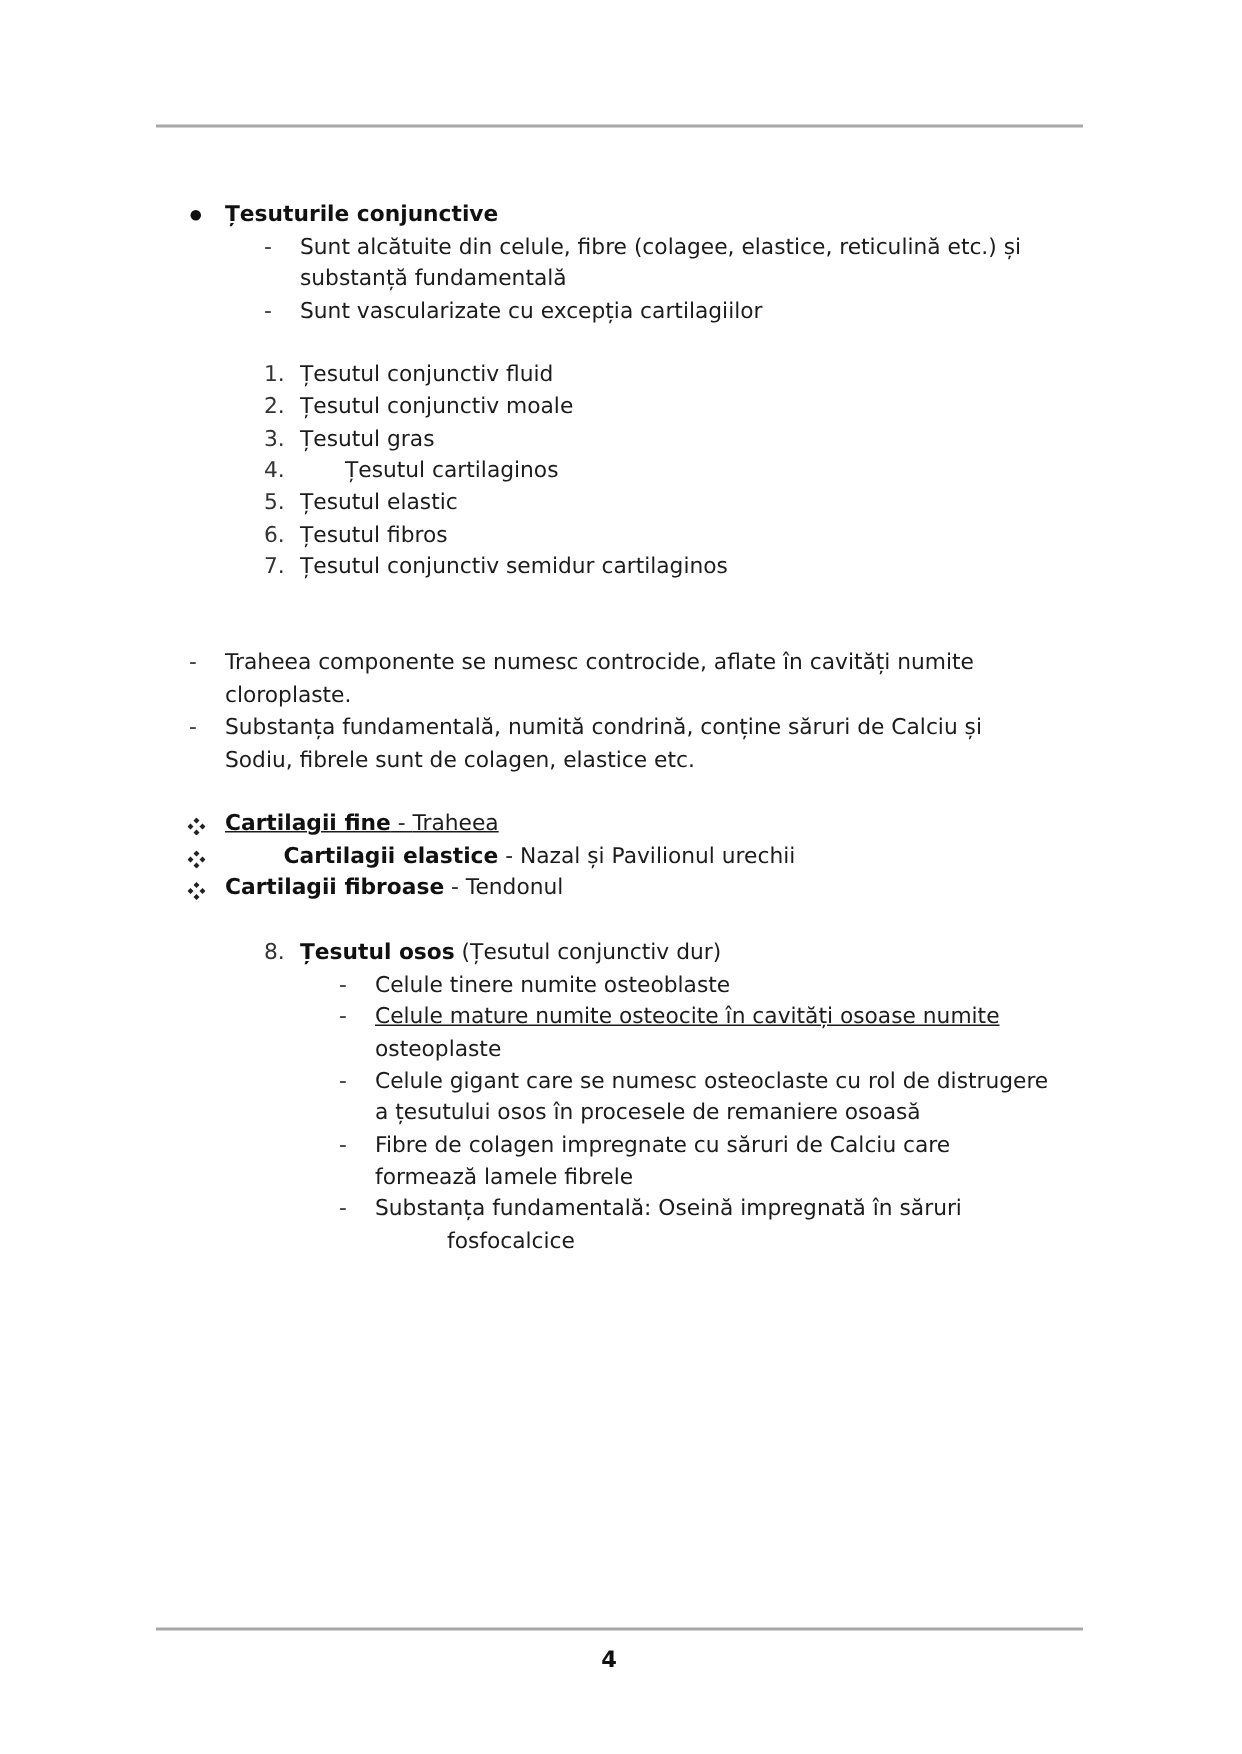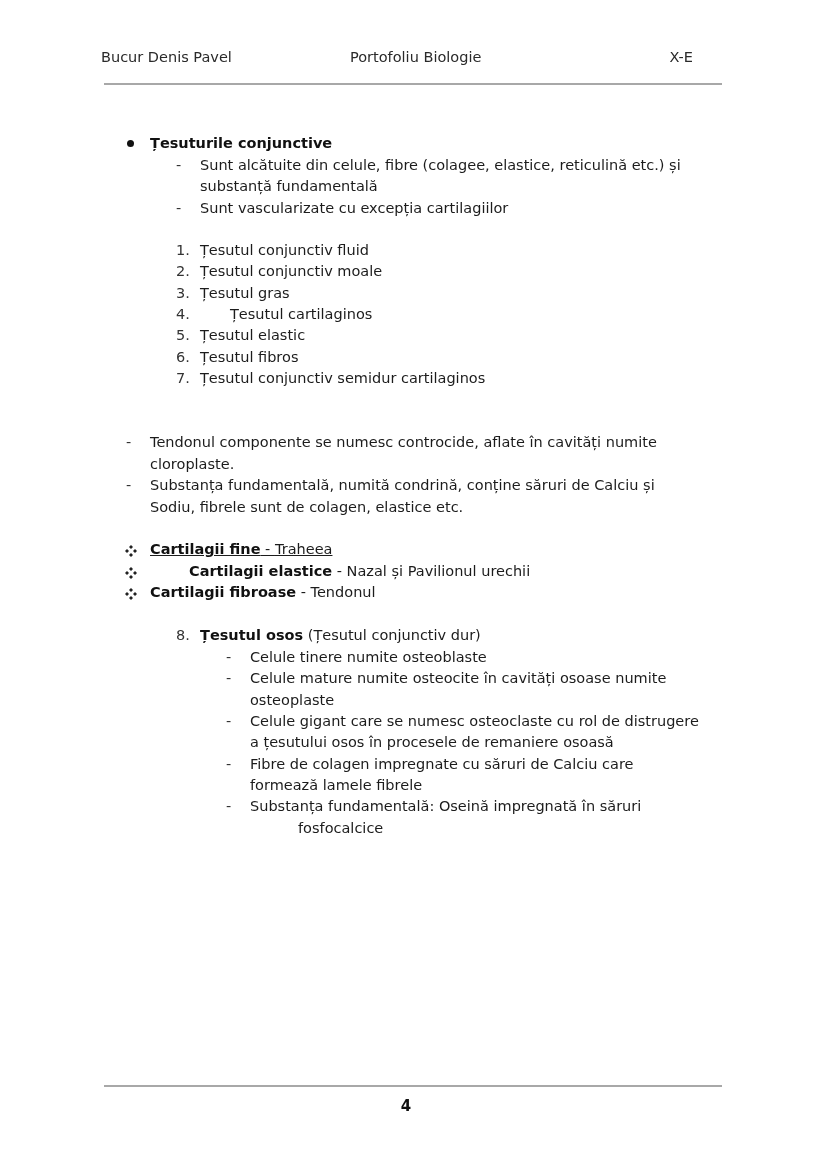--- a/index.html
+++ b/index.html
@@ -80,25 +80,20 @@
       position: absolute;
       width: 12px;
       height: 12px;
     }
   </style>
 </head>
 <body>
 
 <div class="page">
 
-  <div class="header">
-    <span class="left">Bucur Denis Pavel</span>
-    <span class="center">Portofoliu Biologie</span>
-    <span class="right">X-E</span>
-  </div>
   <div class="rule top"></div>
 
   <div class="content">
 
     <div class="bullet-dot" style="left:127px; top:140px;"></div>
     <div class="line bold" style="left:150px; top:133px;">Țesuturile conjunctive</div>
 
     <div class="marker" style="left:176px; top:155px;">-</div>
     <div class="line" style="left:200px; top:155px;">Sunt alcătuite din celule, fibre (colagee, elastice, reticulină etc.) și</div>
     <div class="line" style="left:200px; top:176px;">substanță fundamentală</div>
@@ -123,21 +118,21 @@
       <div class="line" style="left:200px; top:325px;">Țesutul elastic</div>
 
       <div class="marker" style="left:176px; top:347px;">6.</div>
       <div class="line" style="left:200px; top:347px;">Țesutul fibros</div>
 
       <div class="marker" style="left:176px; top:368px;">7.</div>
       <div class="line" style="left:200px; top:368px;">Țesutul conjunctiv semidur cartilaginos</div>
     </div>
 
     <div class="marker" style="left:126px; top:432px;">-</div>
-    <div class="line" style="left:150px; top:432px;">Tendonul componente se numesc controcide, aflate în cavități numite</div>
+    <div class="line" style="left:150px; top:432px;">Traheea componente se numesc controcide, aflate în cavități numite</div>
     <div class="line" style="left:150px; top:454px;">cloroplaste.</div>
 
     <div class="marker" style="left:126px; top:475px;">-</div>
     <div class="line" style="left:150px; top:475px;">Substanța fundamentală, numită condrină, conține săruri de Calciu și</div>
     <div class="line" style="left:150px; top:497px;">Sodiu, fibrele sunt de colagen, elastice etc.</div>
 
     <svg class="diamond" style="left:125px; top:545px;" viewBox="0 0 12 12">
       <path d="M6 0 L8 2 L6 4 L4 2 Z M6 8 L8 10 L6 12 L4 10 Z M0 6 L2 4 L4 6 L2 8 Z M8 6 L10 4 L12 6 L10 8 Z" fill="#222"></path>
     </svg>
     <div class="line" style="left:150px; top:539px;text-decoration:underline;">
@@ -160,21 +155,21 @@
 
     <div class="marker" style="left:176px; top:625px;">8.</div>
     <div class="line" style="left:200px; top:625px;">
       <span class="bold">Țesutul osos</span><span> (Țesutul conjunctiv dur)</span>
     </div>
 
     <div class="marker" style="left:226px; top:647px;">-</div>
     <div class="line" style="left:250px; top:647px;">Celule tinere numite osteoblaste</div>
 
     <div class="marker" style="left:226px; top:668px;">-</div>
-    <div class="line" style="left:250px; top:668px;">Celule mature numite osteocite în cavități osoase numite</div>
+    <div class="line" style="left:250px; top:668px;text-decoration:underline;">Celule mature numite osteocite în cavități osoase numite</div>
     <div class="line" style="left:250px; top:690px;">osteoplaste</div>
 
     <div class="marker" style="left:226px; top:711px;">-</div>
     <div class="line" style="left:250px; top:711px;">Celule gigant care se numesc osteoclaste cu rol de distrugere</div>
     <div class="line" style="left:250px; top:732px;">a țesutului osos în procesele de remaniere osoasă</div>
 
     <div class="marker" style="left:226px; top:754px;">-</div>
     <div class="line" style="left:250px; top:754px;">Fibre de colagen impregnate cu săruri de Calciu care</div>
     <div class="line" style="left:250px; top:775px;">formează lamele fibrele</div>
 

